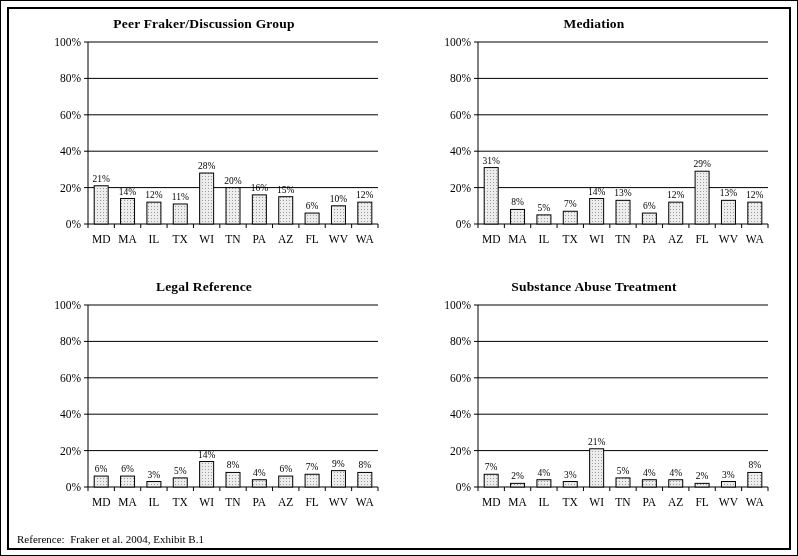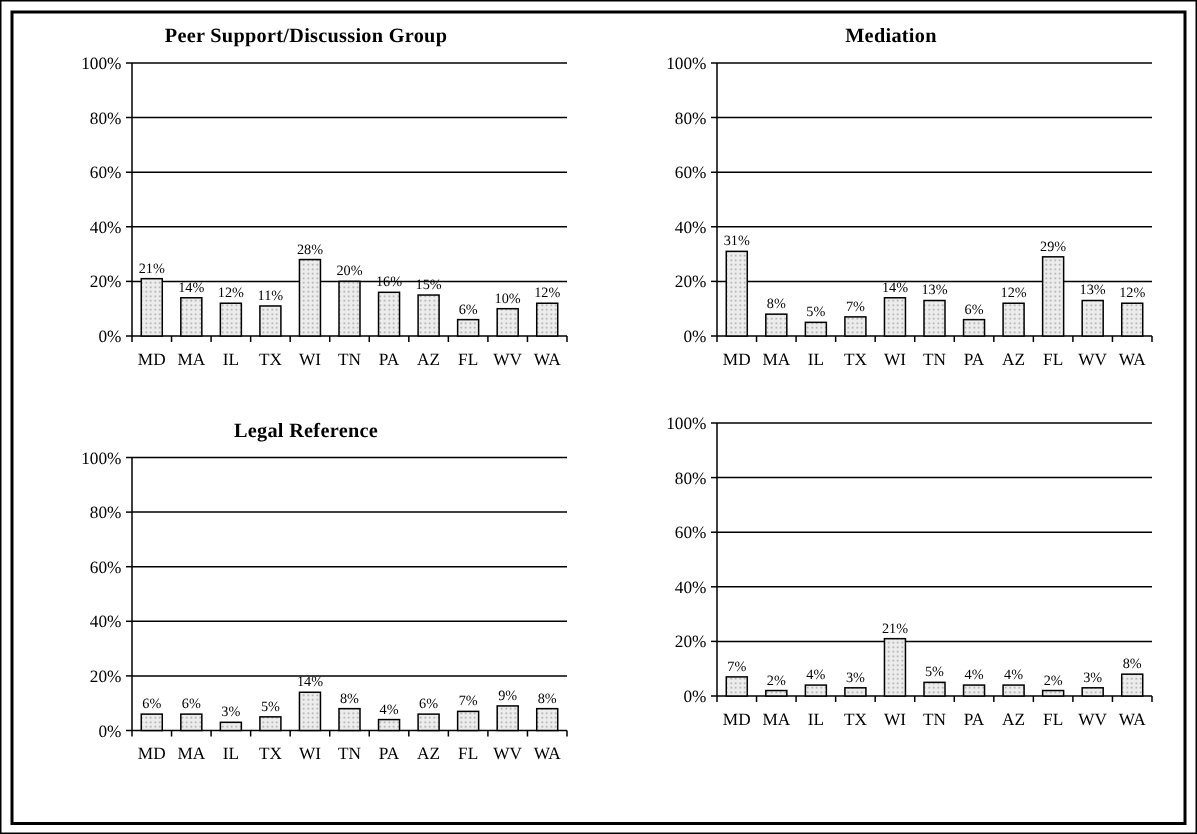--- a/index.html
+++ b/index.html
@@ -51,21 +51,21 @@
   }
 </style>
 </head>
 <body>
 
 <div class="page">
   <div class="frame">
     <div class="grid">
 
       <section class="panel">
-        <h3 class="chart-title">Peer Support/Discussion Group</h3>
+        <h3 class="chart-title">Peer Fraker/Discussion Group</h3>
         <svg class="chart" width="372" height="230">
             <defs>
               <pattern id="stipple-0" width="3" height="3" patternUnits="userSpaceOnUse">
                 <rect x="0" y="0" width="3" height="3" fill="#ededed"></rect>
                 <rect x="1" y="1" width="1" height="1" fill="#9a9a9a"></rect>
               </pattern>
             </defs>
             <line x1="70" y1="190" x2="360" y2="190" stroke="#000" stroke-width="1"></line>
             <line x1="66" y1="190" x2="70" y2="190" stroke="#000" stroke-width="1"></line>
             <text x="63" y="194" text-anchor="end" font-size="11.5">0%</text>
@@ -279,20 +279,21 @@
             <rect x="313.45454545454544" y="173.62" width="14" height="16.38" fill="url(#stipple-2)" stroke="#000000" stroke-width="1"></rect>
             <text x="320.45454545454544" y="169.62" text-anchor="middle" font-size="9.5" class="bar-value">9%</text>
             <text x="320.45454545454544" y="209" text-anchor="middle" font-size="11.5">WV</text>
             <rect x="339.8181818181818" y="175.44" width="14" height="14.56" fill="url(#stipple-2)" stroke="#000000" stroke-width="1"></rect>
             <text x="346.8181818181818" y="171.44" text-anchor="middle" font-size="9.5" class="bar-value">8%</text>
             <text x="346.8181818181818" y="209" text-anchor="middle" font-size="11.5">WA</text>
           </svg>
       </section>
 
       <section class="panel">
+        <h3 class="chart-title">Substance Abuse Treatment</h3>
         <svg class="chart" width="372" height="230">
             <defs>
               <pattern id="stipple-3" width="3" height="3" patternUnits="userSpaceOnUse">
                 <rect x="0" y="0" width="3" height="3" fill="#ededed"></rect>
                 <rect x="1" y="1" width="1" height="1" fill="#9a9a9a"></rect>
               </pattern>
             </defs>
             <line x1="70" y1="190" x2="360" y2="190" stroke="#000" stroke-width="1"></line>
             <line x1="66" y1="190" x2="70" y2="190" stroke="#000" stroke-width="1"></line>
             <text x="63" y="194" text-anchor="end" font-size="11.5">0%</text>
@@ -354,14 +355,15 @@
             <rect x="313.45454545454544" y="184.54" width="14" height="5.46" fill="url(#stipple-3)" stroke="#000000" stroke-width="1"></rect>
             <text x="320.45454545454544" y="180.54" text-anchor="middle" font-size="9.5" class="bar-value">3%</text>
             <text x="320.45454545454544" y="209" text-anchor="middle" font-size="11.5">WV</text>
             <rect x="339.8181818181818" y="175.44" width="14" height="14.56" fill="url(#stipple-3)" stroke="#000000" stroke-width="1"></rect>
             <text x="346.8181818181818" y="171.44" text-anchor="middle" font-size="9.5" class="bar-value">8%</text>
             <text x="346.8181818181818" y="209" text-anchor="middle" font-size="11.5">WA</text>
           </svg>
       </section>
 
     </div>
+    <div class="reference">Reference:  Fraker et al. 2004, Exhibit B.1</div>
   </div>
 </div>
 
 </body></html>

